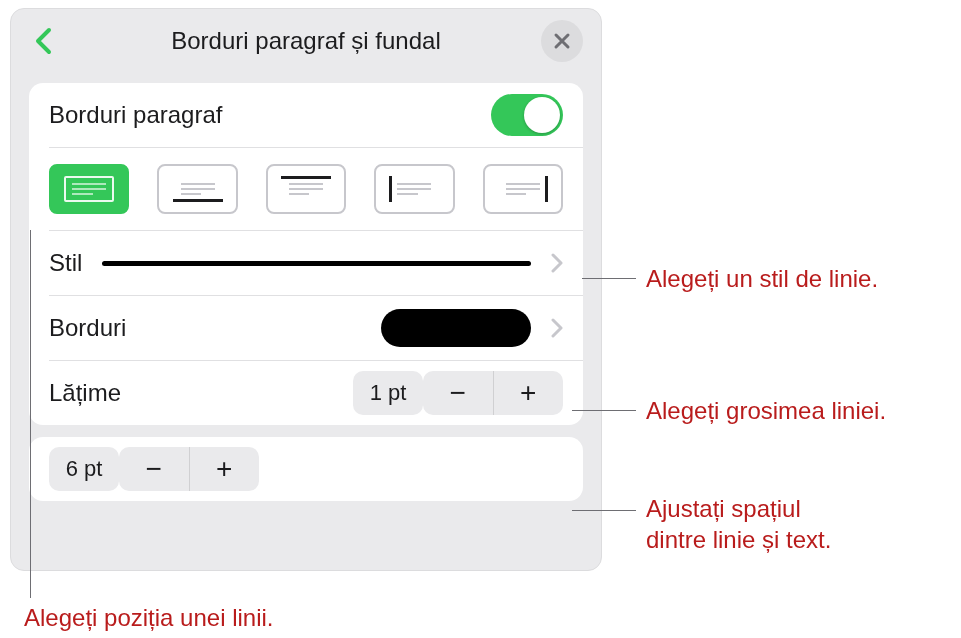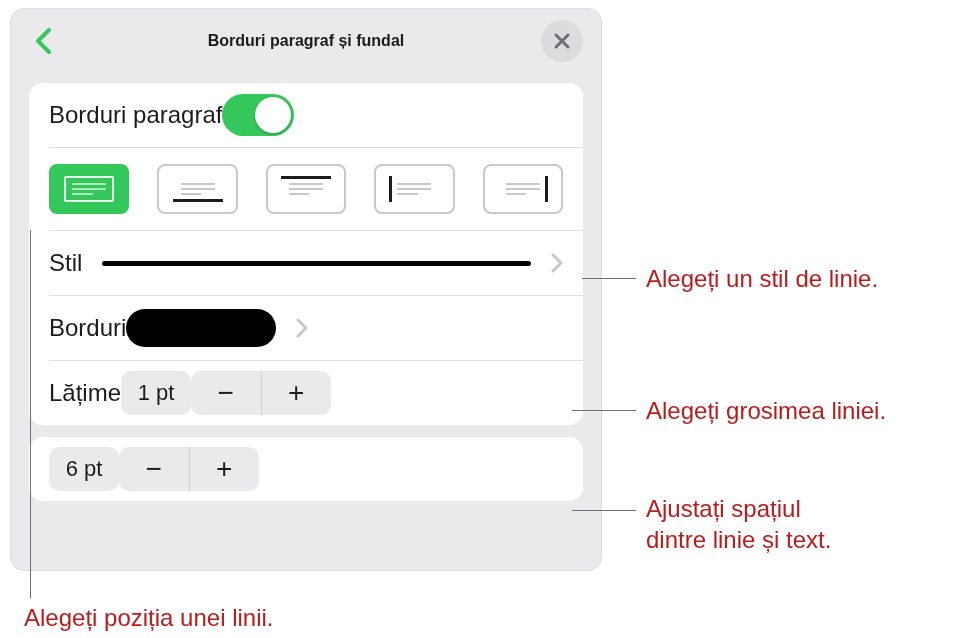--- a/index.html
+++ b/index.html
@@ -40,22 +40,22 @@
       display: flex;
       align-items: center;
       justify-content: center;
       color: #34c759;
       cursor: pointer;
     }
     .panel-title {
       position: absolute;
       left: 50%;
       transform: translateX(-50%);
-      font-size: 16px;
-      font-weight: 700;
+      font-size: 24px;
+      font-weight: 400;
       color: #1c1c1e;
     }
     .close-btn {
       width: 42px;
       height: 42px;
       border-radius: 50%;
       background: #dcdcde;
       display: flex;
       align-items: center;
       justify-content: center;
@@ -69,21 +69,21 @@
       overflow: hidden;
     }
     .section.first {
       margin-top: 10px;
     }
     .row {
       display: flex;
       align-items: center;
       height: 64px;
       padding: 0 20px;
-      justify-content: flex-start;
+      justify-content: space-between;
     }
     .row-label {
       font-size: 24px;
       color: #1c1c1e;
     }
     .divider {
       height: 1px;
       background: #e0e0e2;
       margin-left: 20px;
     }

